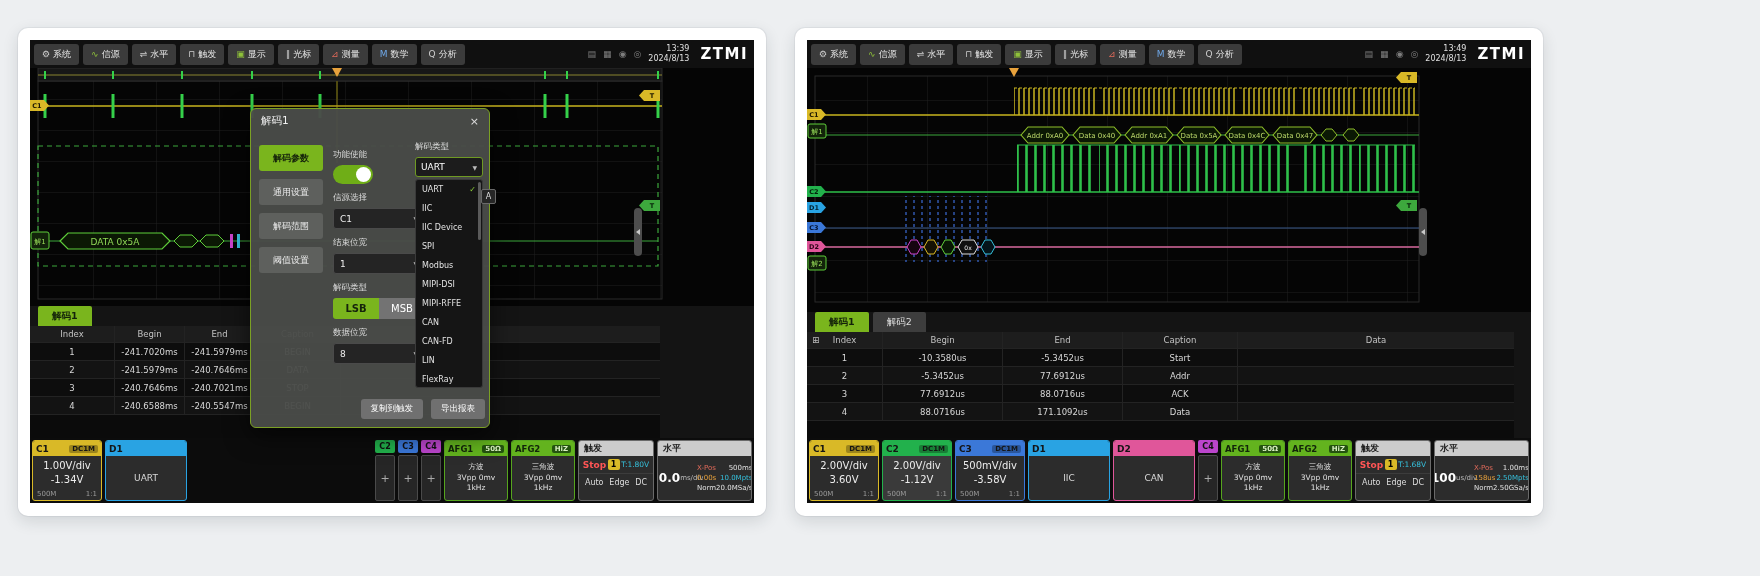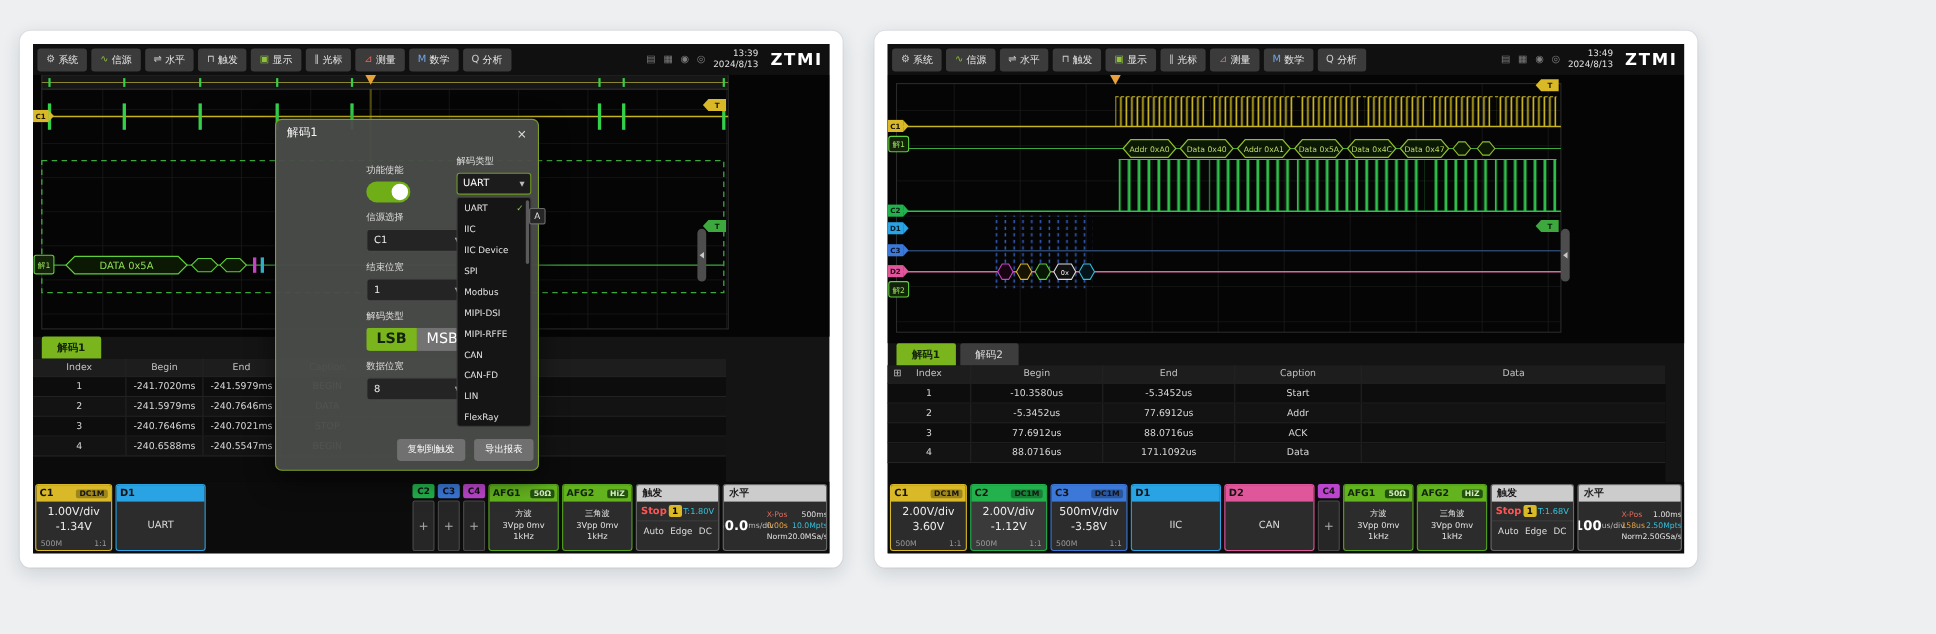--- a/index.html
+++ b/index.html
@@ -88,21 +88,21 @@
   .dlg-tabs { position:absolute; left:8px; top:36px; width:64px; display:flex; flex-direction:column; gap:8px; }
   .dlg-tab { height:26px; border-radius:3px; background:#5e605d; color:#eaeaea; font-size:9px; display:flex; align-items:center; justify-content:center; }
   .dlg-tab.active { background:#7ab51d; color:#15230b; font-weight:bold; }
   .dlg-fields { position:absolute; left:82px; top:32px; width:92px; }
   .dlg-label { font-size:8.5px; color:#dcdcdc; margin:8px 0 4px; }
   .dlg-select { height:21px; background:#242424; border:1px solid #4a4a4a; border-radius:3px; color:#eeeeee; font-size:9px; display:flex; align-items:center; justify-content:space-between; padding:0 6px; }
   .caret { font-size:6px; color:#bbbbbb; }
   .toggle { width:40px; height:19px; border-radius:10px; background:#6fae17; position:relative; }
   .knob { position:absolute; right:2px; top:2px; width:15px; height:15px; border-radius:50%; background:#ffffff; }
   .seg { display:flex; height:21px; border-radius:3px; overflow:hidden; }
-  .seg > div { flex:1; font-size:13px; display:flex; align-items:center; justify-content:center; }
+  .seg > div { flex:1; font-size:10px; display:flex; align-items:center; justify-content:center; }
   .seg .on { background:#7ab51d; color:#15230b; font-weight:bold; }
   .seg .off { background:#737373; color:#ffffff; }
   .dlg-type { position:absolute; right:6px; top:32px; width:68px; }
   .combo { height:20px; background:#1c1c1c; border:1px solid #6f9a23; border-radius:3px; color:#ffffff; font-size:9px; display:flex; align-items:center; justify-content:space-between; padding:0 5px; }
   .ddlist { margin-top:2px; background:#151515; border:1px solid #3a3a3a; border-radius:3px; height:209px; position:relative; overflow:hidden; }
   .dditem { height:19px; display:flex; align-items:center; justify-content:space-between; padding:0 6px; color:#e2e2e2; font-size:8px; }
   .dditem .chk { color:#8fd13a; font-size:8px; }
   .ddscroll { position:absolute; right:1px; top:2px; width:3px; height:58px; background:#5a5a5a; border-radius:2px; }
   .kbd-btn { position:absolute; right:-13px; top:48px; width:15px; height:15px; background:#262626; border:1px solid #6a6a6a; border-radius:2px; color:#dddddd; font-size:8px; display:flex; align-items:center; justify-content:center; }
   .dlg-btns { position:absolute; right:4px; bottom:8px; display:flex; gap:8px; }
@@ -379,20 +379,26 @@
         </div>
       </div>
     </div>
   </div>
 
   <div class="dialog">
     <div class="dlg-title">
       <span>解码1</span>
       <span class="dlg-close">×</span>
     </div>
+    <div class="dlg-tabs">
+      <div class="dlg-tab active">解码参数</div>
+      <div class="dlg-tab">通用设置</div>
+      <div class="dlg-tab">解码范围</div>
+      <div class="dlg-tab">阈值设置</div>
+    </div>
     <div class="dlg-fields">
       <div class="dlg-label">功能使能</div>
       <div class="toggle">
             <div class="knob"></div>
           </div>
       <div class="dlg-label">信源选择</div>
       <div class="dlg-select">
             <span>C1</span>
             <span class="caret">▼</span>
           </div>

